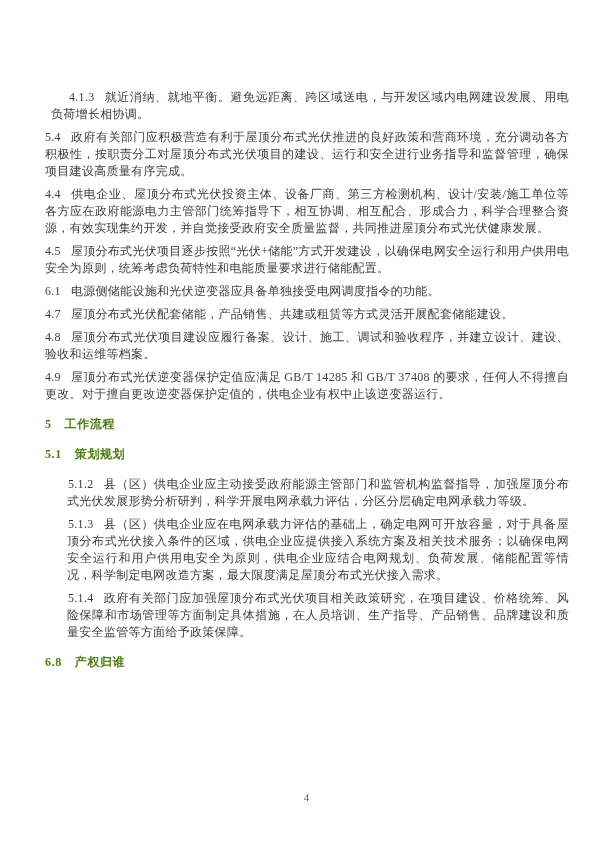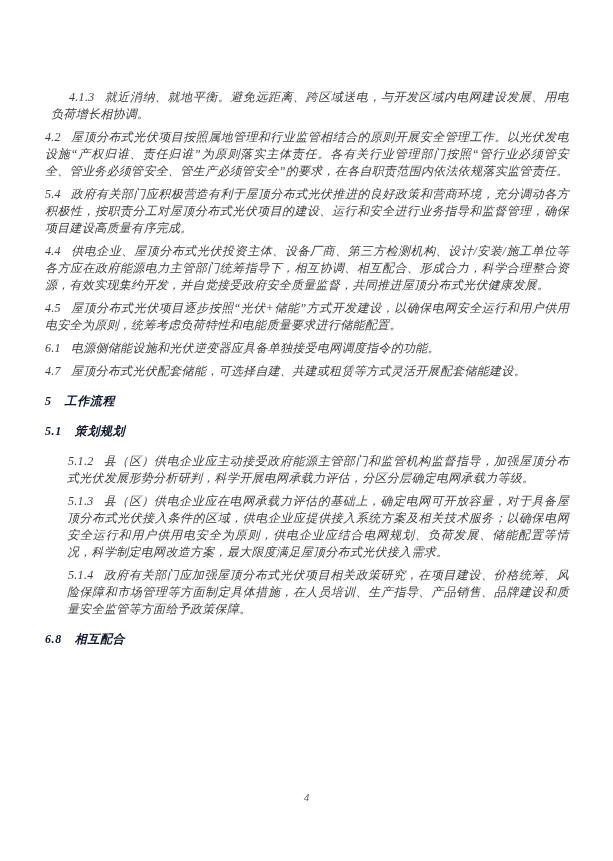--- a/index.html
+++ b/index.html
@@ -3,81 +3,81 @@
 <meta charset="utf-8">
 <style>
   html,body{margin:0;padding:0;background:#ffffff;}
   .page{
     position:relative;
     width:613px;height:861px;
     background:#ffffff;
     overflow:hidden;
     font-family:"Liberation Serif","DejaVu Serif",serif;
     color:#3d3d3d;
-    font-style:italic;
   }
   .content{
     position:absolute;
     left:45px;right:44px;top:83px;
     font-size:12px;
     line-height:17px;
     letter-spacing:0.3px;
     text-align:justify;
   }
   .content p{margin:6px 0;}
   
   p.clause{text-indent:0;}
   
   p.sub-hang{padding-left:6px;text-indent:18px;}
   
   p.subsub{padding-left:22px;text-indent:1px;}
   
-  p.heading{font-weight:bold;color:#0f172a;margin:13px 0;letter-spacing:0.6px;}
+  p.heading{font-weight:bold;color:#4d7c0f;margin:13px 0;letter-spacing:0.6px;}
   .num{margin-right:10px;}
   .heading .num{margin-right:13px;}
   .page-footer{
     position:absolute;
     left:0;right:0;top:791px;
     text-align:center;
     font-size:11px;
     color:#5a5a5a;
     letter-spacing:0;
   }
 </style>
 </head>
 <body>
 
 <div class="page">
   <main class="content">
 
     <p class="sub-hang"><span class="num">4.1.3</span><span>就近消纳、就地平衡。避免远距离、跨区域送电，与开发区域内电网建设发展、用电负荷增长相协调。</span></p>
 
-    <p class="clause"><span class="num">4.2</span><span>屋顶分布式光伏项目按照属地管理和行业监管相结合的原则开展安全管理工作。以光伏发电设施“产权归谁、责任归谁”为原则落实主体责任。各有关行业管理部门按照“管行业必须管安全、管业务必须管安全、管生产必须管安全”的要求，在各自职责范围内依法依规落实监管责任。</span></p>
 
     <p class="clause"><span class="num">5.4</span><span>政府有关部门应积极营造有利于屋顶分布式光伏推进的良好政策和营商环境，充分调动各方积极性，按职责分工对屋顶分布式光伏项目的建设、运行和安全进行业务指导和监督管理，确保项目建设高质量有序完成。</span></p>
 
     <p class="clause"><span class="num">4.4</span><span>供电企业、屋顶分布式光伏投资主体、设备厂商、第三方检测机构、设计/安装/施工单位等各方应在政府能源电力主管部门统筹指导下，相互协调、相互配合、形成合力，科学合理整合资源，有效实现集约开发，并自觉接受政府安全质量监督，共同推进屋顶分布式光伏健康发展。</span></p>
 
     <p class="clause"><span class="num">4.5</span><span>屋顶分布式光伏项目逐步按照“光伏+储能”方式开发建设，以确保电网安全运行和用户供用电安全为原则，统筹考虑负荷特性和电能质量要求进行储能配置。</span></p>
 
     <p class="clause"><span class="num">6.1</span><span>电源侧储能设施和光伏逆变器应具备单独接受电网调度指令的功能。</span></p>
 
-    <p class="clause"><span class="num">4.7</span><span>屋顶分布式光伏配套储能，可选择自建、共建或租赁等方式灵活开展配套储能建设。</span></p>
+    <p class="clause"><span class="num">4.7</span><span>屋顶分布式光伏配套储能，产品销售、共建或租赁等方式灵活开展配套储能建设。</span></p>
 
+    <p class="clause"><span class="num">4.8</span><span>屋顶分布式光伏项目建设应履行备案、设计、施工、调试和验收程序，并建立设计、建设、验收和运维等档案。</span></p>
 
+    <p class="clause"><span class="num">4.9</span><span>屋顶分布式光伏逆变器保护定值应满足 GB/T 14285 和 GB/T 37408 的要求，任何人不得擅自更改。对于擅自更改逆变器保护定值的，供电企业有权中止该逆变器运行。</span></p>
 
     <p class="heading"><span class="num">5</span><span>工作流程</span></p>
 
     <p class="heading"><span class="num">5.1</span><span>策划规划</span></p>
 
 
     <p class="subsub"><span class="num">5.1.2</span><span>县（区）供电企业应主动接受政府能源主管部门和监管机构监督指导，加强屋顶分布式光伏发展形势分析研判，科学开展电网承载力评估，分区分层确定电网承载力等级。</span></p>
 
     <p class="subsub"><span class="num">5.1.3</span><span>县（区）供电企业应在电网承载力评估的基础上，确定电网可开放容量，对于具备屋顶分布式光伏接入条件的区域，供电企业应提供接入系统方案及相关技术服务；以确保电网安全运行和用户供用电安全为原则，供电企业应结合电网规划、负荷发展、储能配置等情况，科学制定电网改造方案，最大限度满足屋顶分布式光伏接入需求。</span></p>
 
     <p class="subsub"><span class="num">5.1.4</span><span>政府有关部门应加强屋顶分布式光伏项目相关政策研究，在项目建设、价格统筹、风险保障和市场管理等方面制定具体措施，在人员培训、生产指导、产品销售、品牌建设和质量安全监管等方面给予政策保障。</span></p>
 
-    <p class="heading"><span class="num">6.8</span><span>相互配合</span></p>
+    <p class="heading"><span class="num">6.8</span><span>产权归谁</span></p>
 
   </main>
 
   <div class="page-footer">4</div>
 </div>
 
 </body></html>

